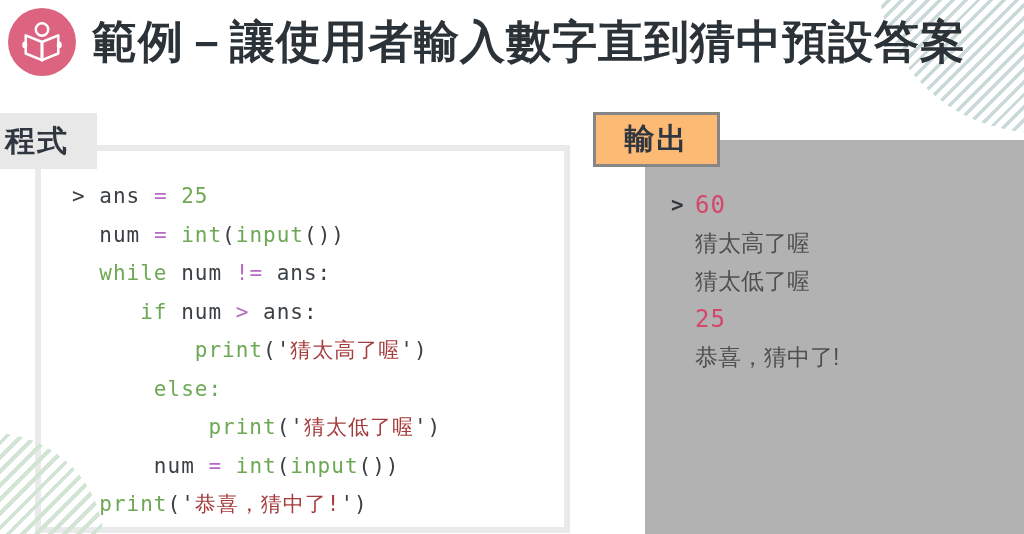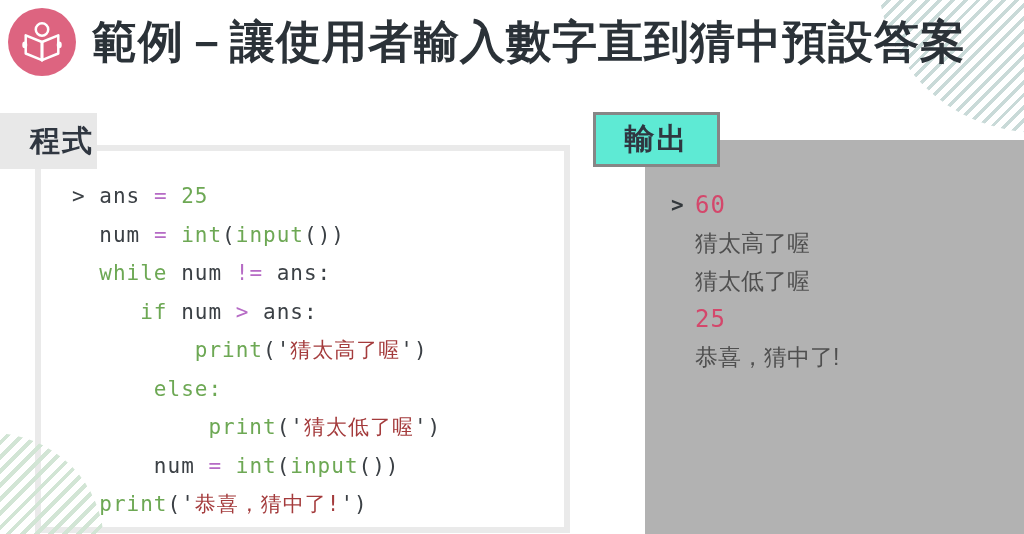--- a/index.html
+++ b/index.html
@@ -32,36 +32,36 @@
   
   .code-box{
     position:absolute;left:35px;top:145px;width:535px;height:388px;
     background:#ffffff;border:6px solid var(--code-border,#eaeaea);
     box-sizing:border-box;z-index:2;
   }
   .panel-label-code{
     position:absolute;left:0;top:113px;width:97px;height:56px;
     background:var(--label-bg,#e8e8e8);color:#2f3640;
     font-size:30px;font-weight:800;display:flex;align-items:center;
-    padding-left:30px;box-sizing:border-box;z-index:6;letter-spacing:2px;
+    padding-left:5px;box-sizing:border-box;z-index:6;letter-spacing:2px;
   }
   .code{
     position:relative;z-index:4;margin:0;padding:26px 0 0 31px;
     font-family:"DejaVu Sans Mono", monospace;
     font-size:21px;line-height:38.5px;letter-spacing:1px;
   }
   .code-line{white-space:pre;}
   
   .output-box{
     position:absolute;left:645px;top:140px;width:379px;height:394px;
     background:var(--output-bg,#b2b2b2);z-index:1;
   }
   .panel-label-output{
     position:absolute;left:593px;top:112px;width:127px;height:55px;
-    background:#5eead4;border:3px solid var(--output-label-border,#868686);
+    background:#fdba74;border:3px solid var(--output-label-border,#868686);
     box-sizing:border-box;color:#2f3640;
     font-size:30px;font-weight:800;display:flex;align-items:center;justify-content:center;
     z-index:6;letter-spacing:2px;
   }
   .output-lines{position:relative;padding:46px 0 0 50px;}
   .out-line{position:relative;height:38px;line-height:38px;white-space:nowrap;}
   .out-number{
     font-family:"DejaVu Sans Mono", monospace;font-size:24px;letter-spacing:1px;
     color:var(--out-number,#d4476b);
   }

